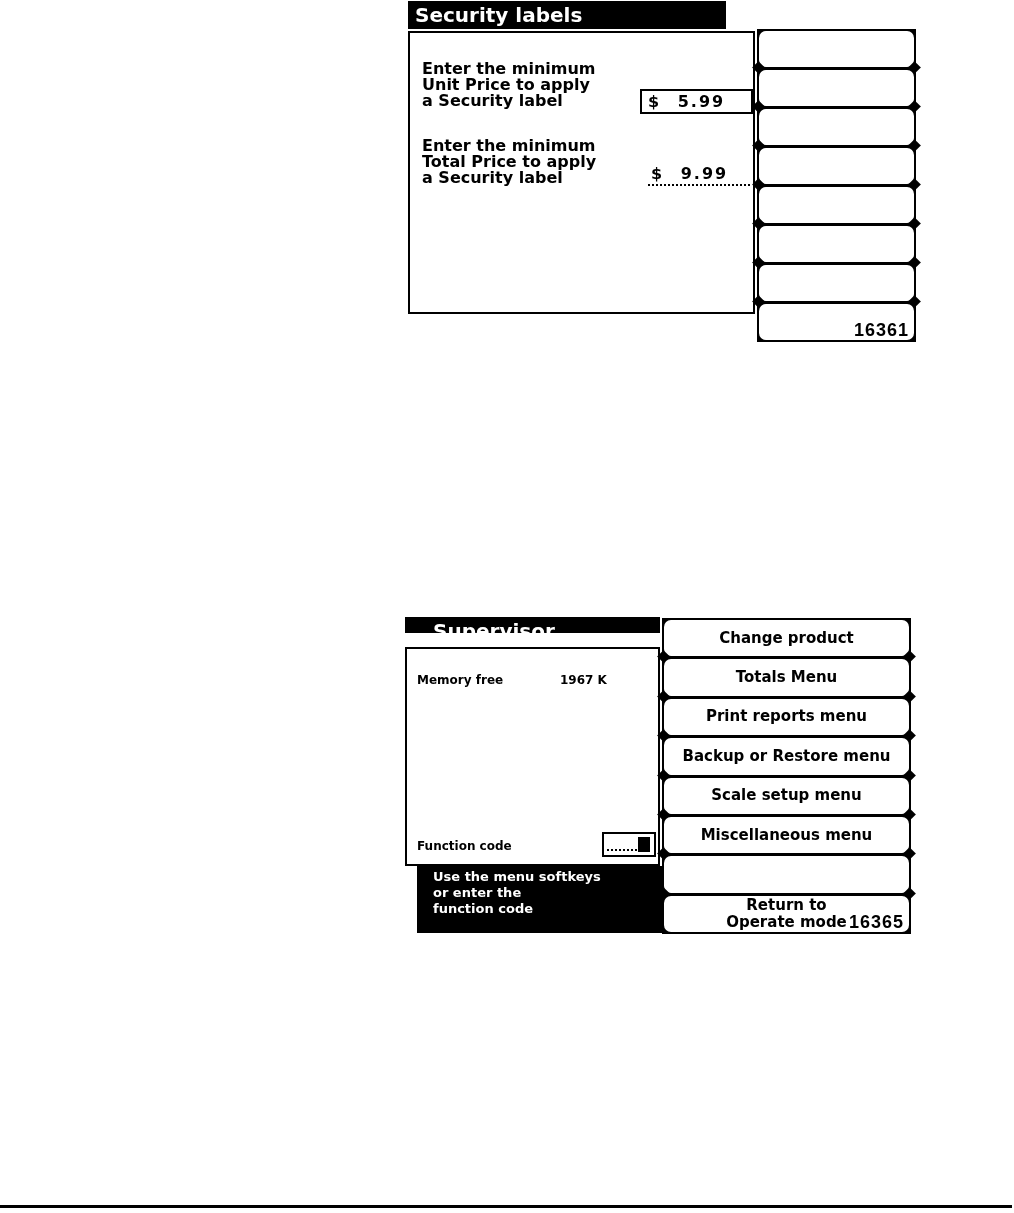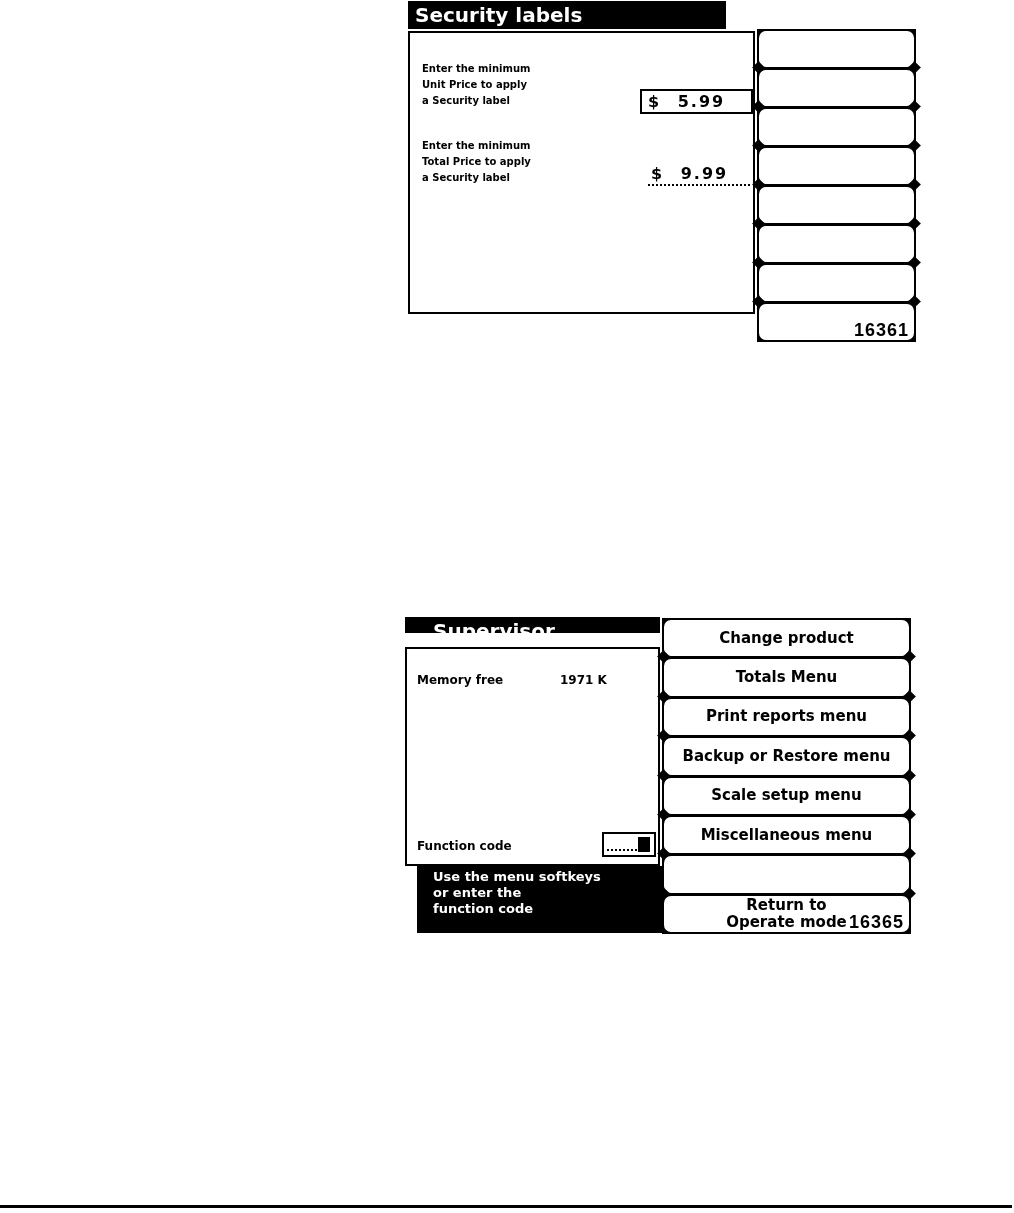--- a/index.html
+++ b/index.html
@@ -14,21 +14,21 @@
   }
   .screen { position:absolute; }
   .titlebar {
     position:absolute; background:#000; color:#fff;
     font-size:20px; line-height:28px; padding-left:7px;
     white-space:nowrap; overflow:hidden;
   }
   .mainbox {
     position:absolute; background:#fff; border:2px solid #000;
   }
-  .prompt { position:absolute; font-size:10px; line-height:16px; white-space:nowrap; }
+  .prompt { position:absolute; font-size:16px; line-height:16px; white-space:nowrap; }
   .label-14 { font-size:12px; white-space:nowrap;text-align:center; }
   .field-box { position:absolute; border:2px solid #000; background:#fff; padding:1px 3px 2px 3px; }
   .field-plain { position:absolute; }
   .field-value {
     font-size:16px; line-height:19px; text-align:left;
     letter-spacing:2px; word-spacing:9px;
     border-bottom:2px dotted #000;
     padding:0 3px 1px 3px;
   }
   .softkeys {
@@ -111,21 +111,21 @@
 
 <div class="screen" style="left:405px; top:617px; width:506px; height:318px;">
 
   <div class="titlebar" style="left:0; top:0; width:255px; height:16px;padding-left:28px;">
     <span>Supervisor</span>
   </div>
 
   <div class="mainbox" style="left:0; top:30px; width:255px; height:219px;"></div>
 
   <div class="label-14" style="position:absolute; left:12px; top:56px;">Memory free</div>
-  <div class="label-14" style="position:absolute; left:155px; top:56px;">1971 K</div>
+  <div class="label-14" style="position:absolute; left:155px; top:56px;">1967 K</div>
 
   <div class="label-14" style="position:absolute; left:12px; top:222px;">Function code</div>
 
   <div class="input-box" style="left:197px; top:215px; width:54px; height:25px;">
     <span class="input-leader"></span>
     <span class="input-cursor"></span>
   </div>
 
   <div class="statusbar" style="left:12px; top:249px; width:255px; height:67px;padding-left:16px;">
     <div>Use the menu softkeys</div>

